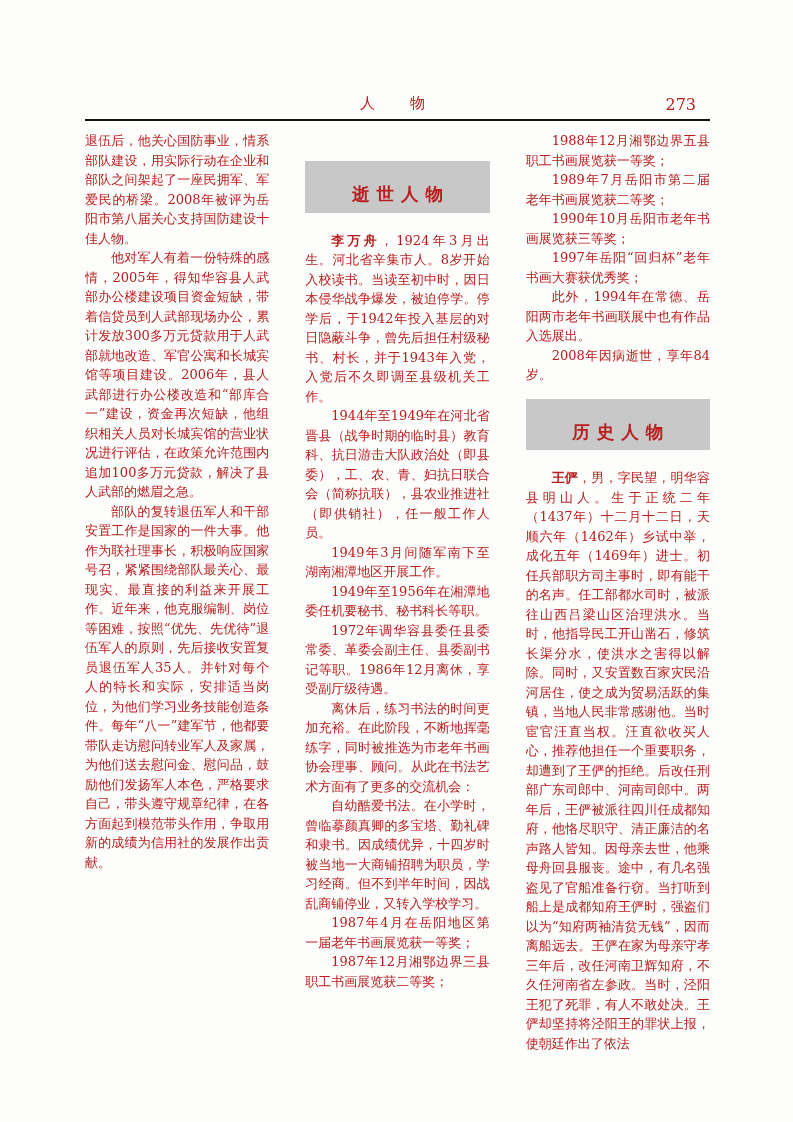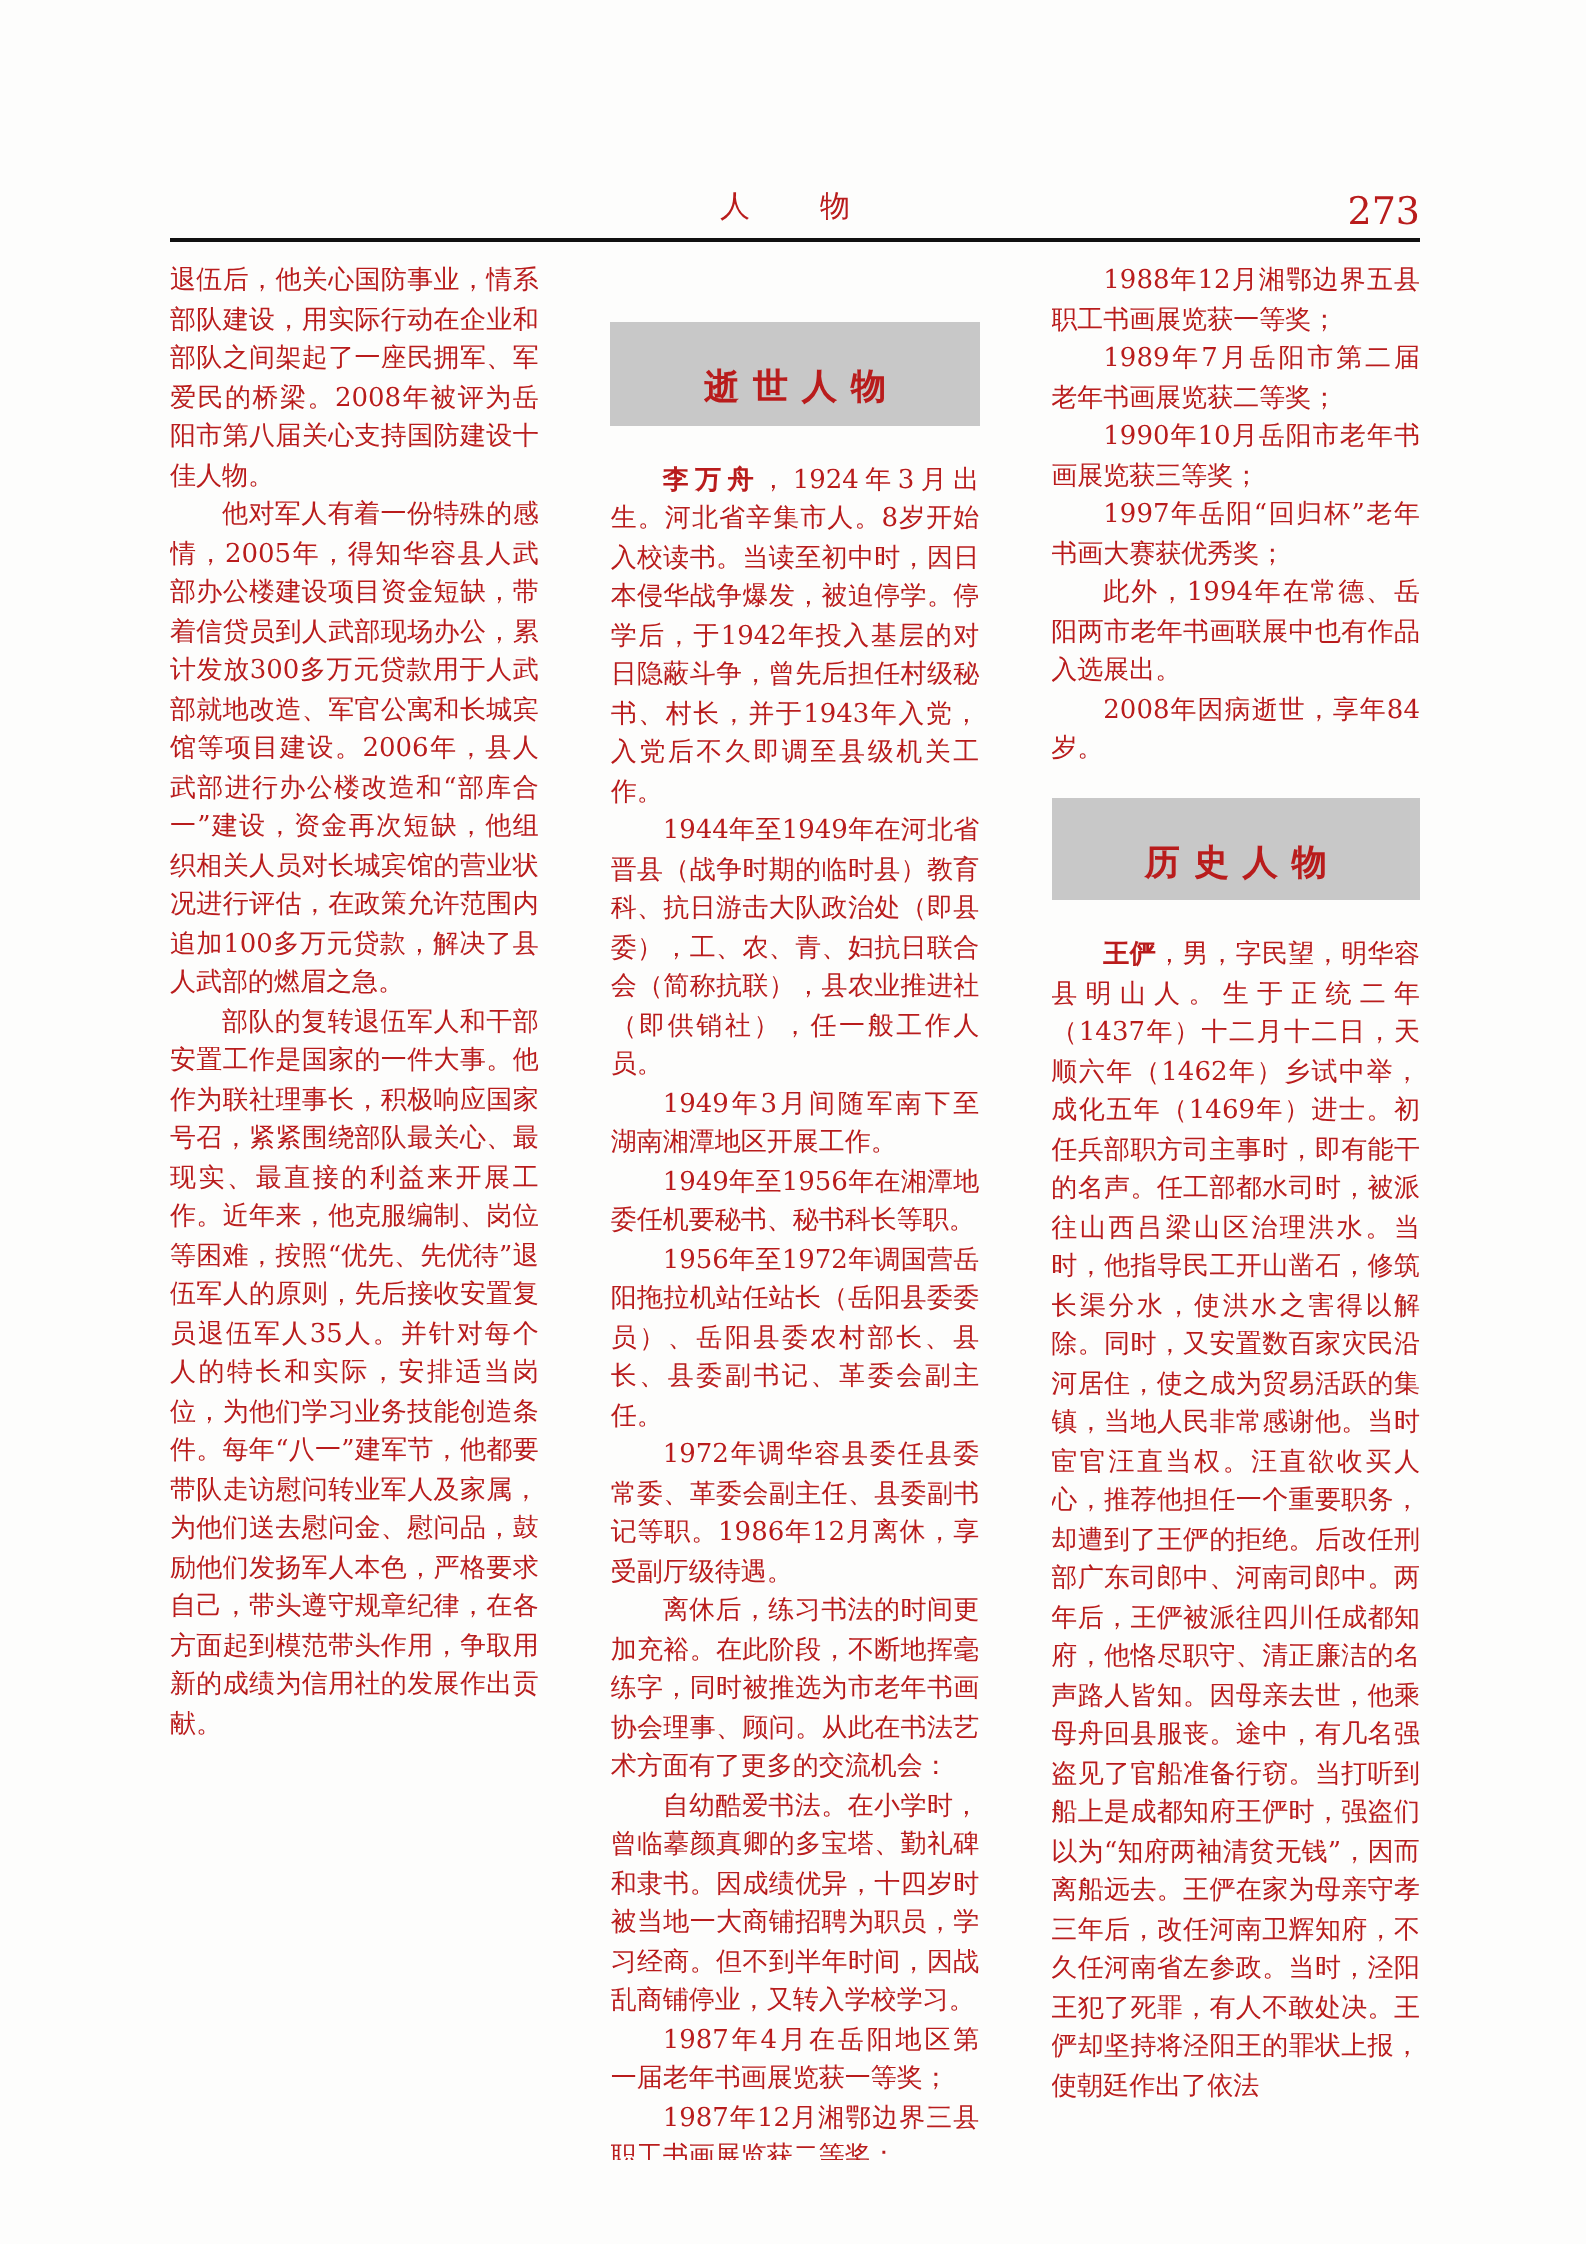--- a/index.html
+++ b/index.html
@@ -22,23 +22,23 @@
   }
   .header-title {
     position: absolute;
     left: 0; right: 0;
     text-align: center;
     font-size: 15px;
     letter-spacing: 10px;
   }
   .page-number {
     position: absolute;
-    right: 0;
+    right: 14px;
     top: 1px;
-    font-size: 19px;
+    font-size: 16px;
   }
   .rule {
     position: absolute;
     left: 85px;
     right: 83px;
     top: 119px;
     border-top: 2px solid #111;
   }
   .columns {
     position: absolute;
@@ -94,21 +94,20 @@
       <p>他对军人有着一份特殊的感情，2005年，得知华容县人武部办公楼建设项目资金短缺，带着信贷员到人武部现场办公，累计发放300多万元贷款用于人武部就地改造、军官公寓和长城宾馆等项目建设。2006年，县人武部进行办公楼改造和“部库合一”建设，资金再次短缺，他组织相关人员对长城宾馆的营业状况进行评估，在政策允许范围内追加100多万元贷款，解决了县人武部的燃眉之急。</p>
       <p>部队的复转退伍军人和干部安置工作是国家的一件大事。他作为联社理事长，积极响应国家号召，紧紧围绕部队最关心、最现实、最直接的利益来开展工作。近年来，他克服编制、岗位等困难，按照“优先、先优待”退伍军人的原则，先后接收安置复员退伍军人35人。并针对每个人的特长和实际，安排适当岗位，为他们学习业务技能创造条件。每年“八一”建军节，他都要带队走访慰问转业军人及家属，为他们送去慰问金、慰问品，鼓励他们发扬军人本色，严格要求自己，带头遵守规章纪律，在各方面起到模范带头作用，争取用新的成绩为信用社的发展作出贡献。</p>
     </div>
 
     <div class="col col-middle">
       <div class="section-box">逝世人物</div>
       <p><span class="entry-name">李万舟</span><span>，1924年3月出生。河北省辛集市人。8岁开始入校读书。当读至初中时，因日本侵华战争爆发，被迫停学。停学后，于1942年投入基层的对日隐蔽斗争，曾先后担任村级秘书、村长，并于1943年入党，入党后不久即调至县级机关工作。</span></p>
       <p>1944年至1949年在河北省晋县（战争时期的临时县）教育科、抗日游击大队政治处（即县委），工、农、青、妇抗日联合会（简称抗联），县农业推进社（即供销社），任一般工作人员。</p>
       <p>1949年3月间随军南下至湖南湘潭地区开展工作。</p>
       <p>1949年至1956年在湘潭地委任机要秘书、秘书科长等职。</p>
-      <p>1956年至1972年调国营岳阳拖拉机站任站长（岳阳县委委员）、岳阳县委农村部长、县长、县委副书记、革委会副主任。</p>
       <p>1972年调华容县委任县委常委、革委会副主任、县委副书记等职。1986年12月离休，享受副厅级待遇。</p>
       <p>离休后，练习书法的时间更加充裕。在此阶段，不断地挥毫练字，同时被推选为市老年书画协会理事、顾问。从此在书法艺术方面有了更多的交流机会：</p>
       <p>自幼酷爱书法。在小学时，曾临摹颜真卿的多宝塔、勤礼碑和隶书。因成绩优异，十四岁时被当地一大商铺招聘为职员，学习经商。但不到半年时间，因战乱商铺停业，又转入学校学习。</p>
       <p>1987年4月在岳阳地区第一届老年书画展览获一等奖；</p>
       <p>1987年12月湘鄂边界三县职工书画展览获二等奖；</p>
     </div>
 
     <div class="col col-right">
       <p>1988年12月湘鄂边界五县职工书画展览获一等奖；</p>
       <p>1989年7月岳阳市第二届老年书画展览获二等奖；</p>

